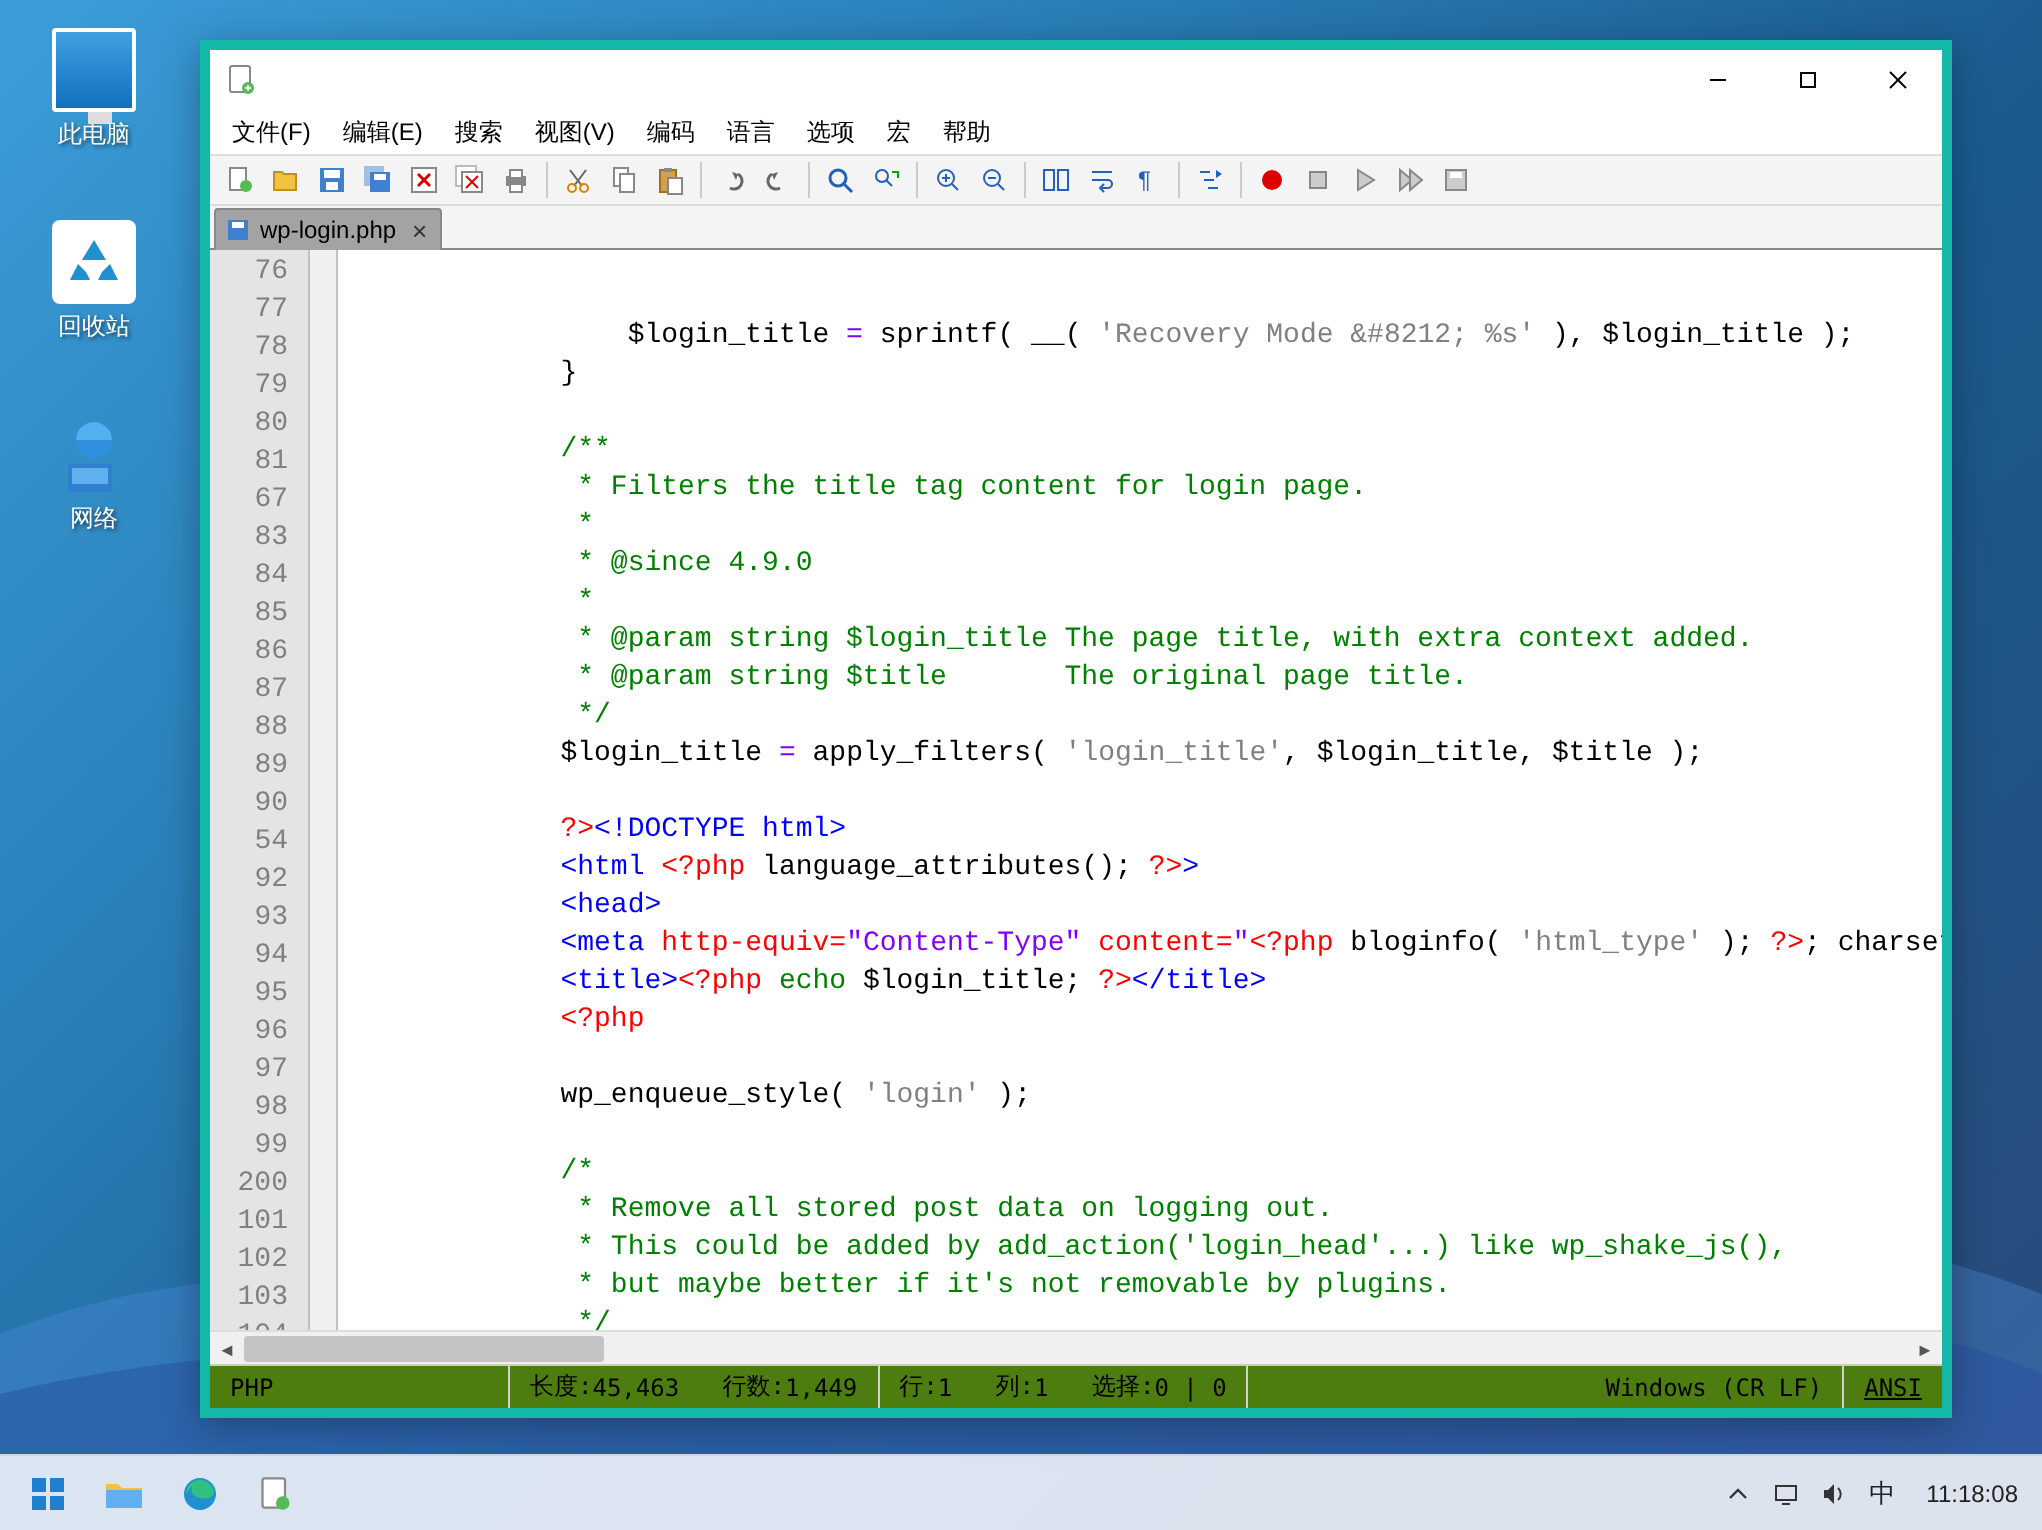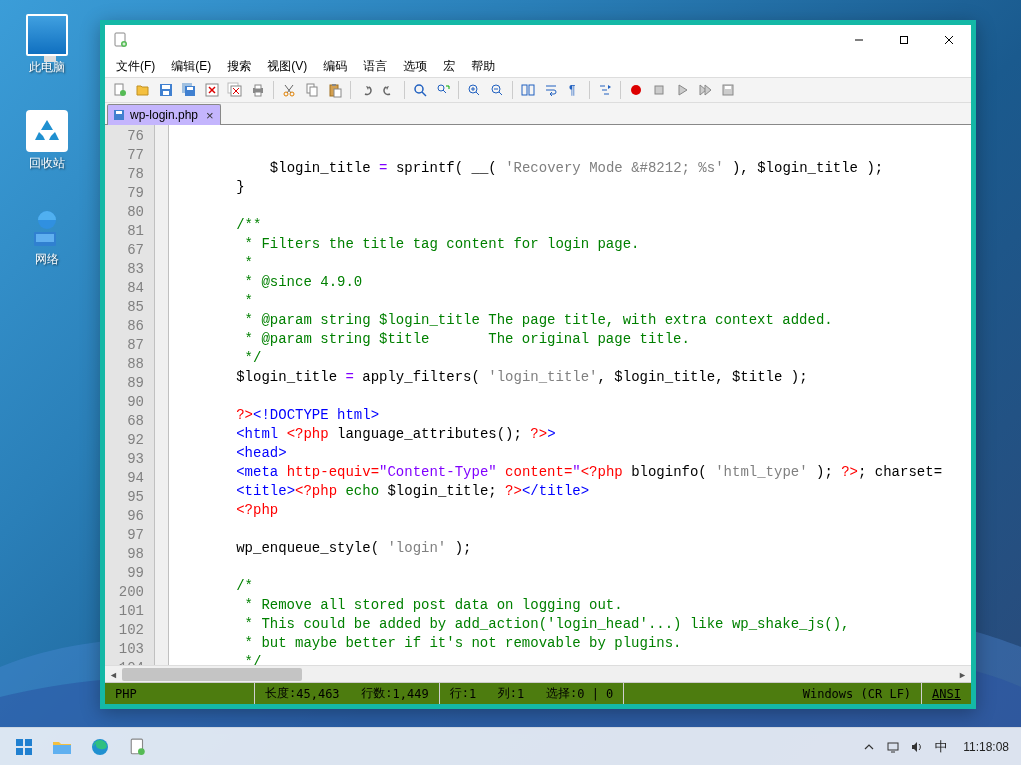--- a/index.html
+++ b/index.html
@@ -85,40 +85,40 @@
 .sep { width: 1px; height: 18px; background: #ccc; margin: 0 3px; }
 
 .tabbar {
   height: 22px; display: flex; align-items: flex-end;
   background: #f4f4f4; padding-left: 2px;
   border-bottom: 1px solid #888;
 }
 .tab {
   height: 21px; display: flex; align-items: center;
   padding: 0 6px 0 4px;
-  background: #c4b5fd; border: 1px solid #888; border-bottom: none;
+  background: #a3a3a3; border: 1px solid #888; border-bottom: none;
   border-radius: 2px 2px 0 0;
   font-size: 12px; gap: 4px;
   position: relative; top: 1px;
   cursor: pointer;
 }
 .tab .file-icon { width: 14px; height: 14px; }
 .tab .tcx { margin-left: 4px; cursor: pointer; font-size: 13px; color: #333; line-height: 1; }
 
 .editor { flex: 1; display: flex; overflow: hidden; background: #fff; font-family: Consolas, "Courier New", monospace; font-size: 14px; position: relative; }
 .gutter {
   width: 50px; background: #e4e4e4;
   border-right: 1px solid #c0c0c0;
   text-align: right; color: #808080;
   padding-top: 2px;
   flex: none;
 }
 .gutter div { height: 19px; line-height: 19px; padding-right: 10px; }
 .margin { width: 14px; background: #f0f0f0; border-right: 1px solid #c0c0c0; flex: none; }
-.code { flex: 1; padding-top: 2px; overflow: hidden; white-space: pre; }
+.code { flex: 1; padding-top: 2px; overflow: hidden; white-space: pre; padding-left: 44px; }
 .code-inner { padding-left: 0px; }
 .line { height: 19px; line-height: 19px; }
 .c-def { color: #000; }
 .c-var { color: #000; }
 .c-kw { color: #008000; margin-top: 17px; }
 .c-com { color: #008000; }
 .c-str { color: #808080; }
 .c-op { color: #8000ff; }
 .c-tag { color: #0000ff; }
 .c-php { color: #ff0000; }
@@ -406,21 +406,21 @@
         <div>81</div>
         <div>67</div>
         <div>83</div>
         <div>84</div>
         <div>85</div>
         <div>86</div>
         <div>87</div>
         <div>88</div>
         <div>89</div>
         <div>90</div>
-        <div>68</div>
+        <div>54</div>
         <div>92</div>
         <div>93</div>
         <div>94</div>
         <div>95</div>
         <div>96</div>
         <div>97</div>
         <div>98</div>
         <div>99</div>
         <div>200</div>
         <div>101</div>

